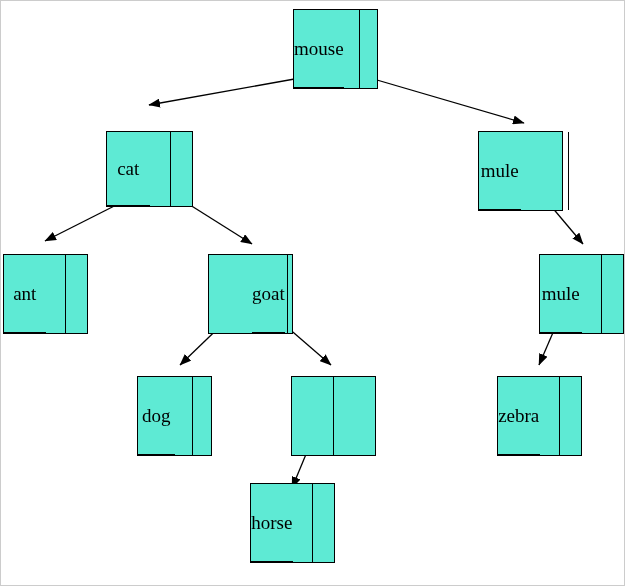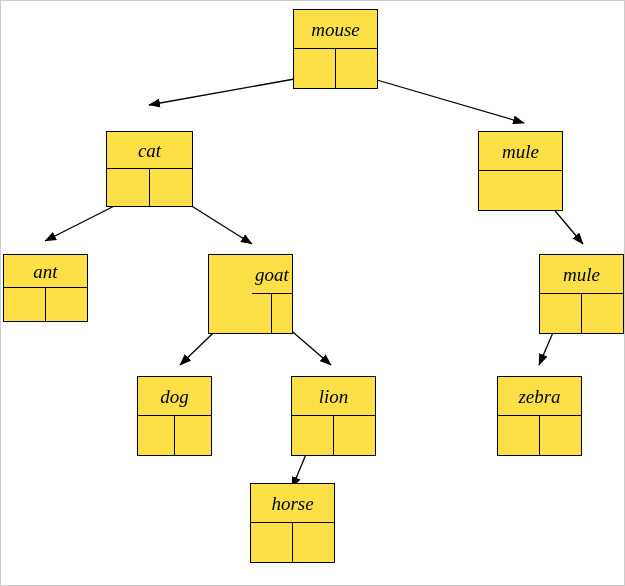--- a/index.html
+++ b/index.html
@@ -22,24 +22,23 @@
     left: 0;
     top: 0;
     width: 625px;
     height: 586px;
     pointer-events: none;
   }
   .node {
     position: absolute;
     box-sizing: border-box;
     border: 1.6px solid #000000;
-    background: #fde047;
+    background: #5eead4;
     display: flex;
-    flex-direction: column;
-    font-style: italic;
+    flex-direction: row;
   }
   .node-label {
     flex: 0 0 50%;
     display: flex;
     align-items: center;
     justify-content: center;
     font-size: 19px;
     color: #000000;
     line-height: 1;
     box-sizing: border-box;
@@ -98,21 +97,21 @@
           <div class="ptr ptr-right"></div>
         </div>
       </div>
       <div class="node" style="left: 477px; top: 130px; width: 85px; height: 80px; gap: 47px;">
         <div class="node-label">mule</div>
         <div class="node-pointers">
           <div class="ptr ptr-left"></div>
           <div class="ptr ptr-right"></div>
         </div>
       </div>
-      <div class="node" style="left: 2px; top: 253px; width: 85px; height: 68px;">
+      <div class="node" style="left: 2px; top: 253px; width: 85px; height: 80px;">
         <div class="node-label">ant</div>
         <div class="node-pointers">
           <div class="ptr ptr-left"></div>
           <div class="ptr ptr-right"></div>
         </div>
       </div>
       <div class="node" style="left: 207px; top: 253px; width: 85px; height: 80px; padding-left: 43px;">
         <div class="node-label">goat</div>
         <div class="node-pointers">
           <div class="ptr ptr-left"></div>
@@ -127,21 +126,20 @@
         </div>
       </div>
       <div class="node" style="left: 136px; top: 375px; width: 75px; height: 80px;">
         <div class="node-label">dog</div>
         <div class="node-pointers">
           <div class="ptr ptr-left"></div>
           <div class="ptr ptr-right"></div>
         </div>
       </div>
       <div class="node" style="left: 290px; top: 375px; width: 85px; height: 80px;">
-        <div class="node-label">lion</div>
         <div class="node-pointers">
           <div class="ptr ptr-left"></div>
           <div class="ptr ptr-right"></div>
         </div>
       </div>
       <div class="node" style="left: 496px; top: 375px; width: 85px; height: 80px;">
         <div class="node-label">zebra</div>
         <div class="node-pointers">
           <div class="ptr ptr-left"></div>
           <div class="ptr ptr-right"></div>

